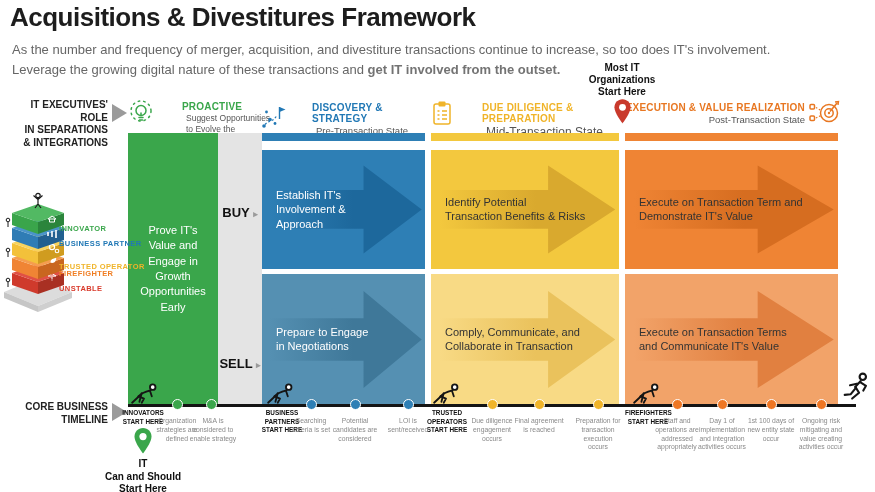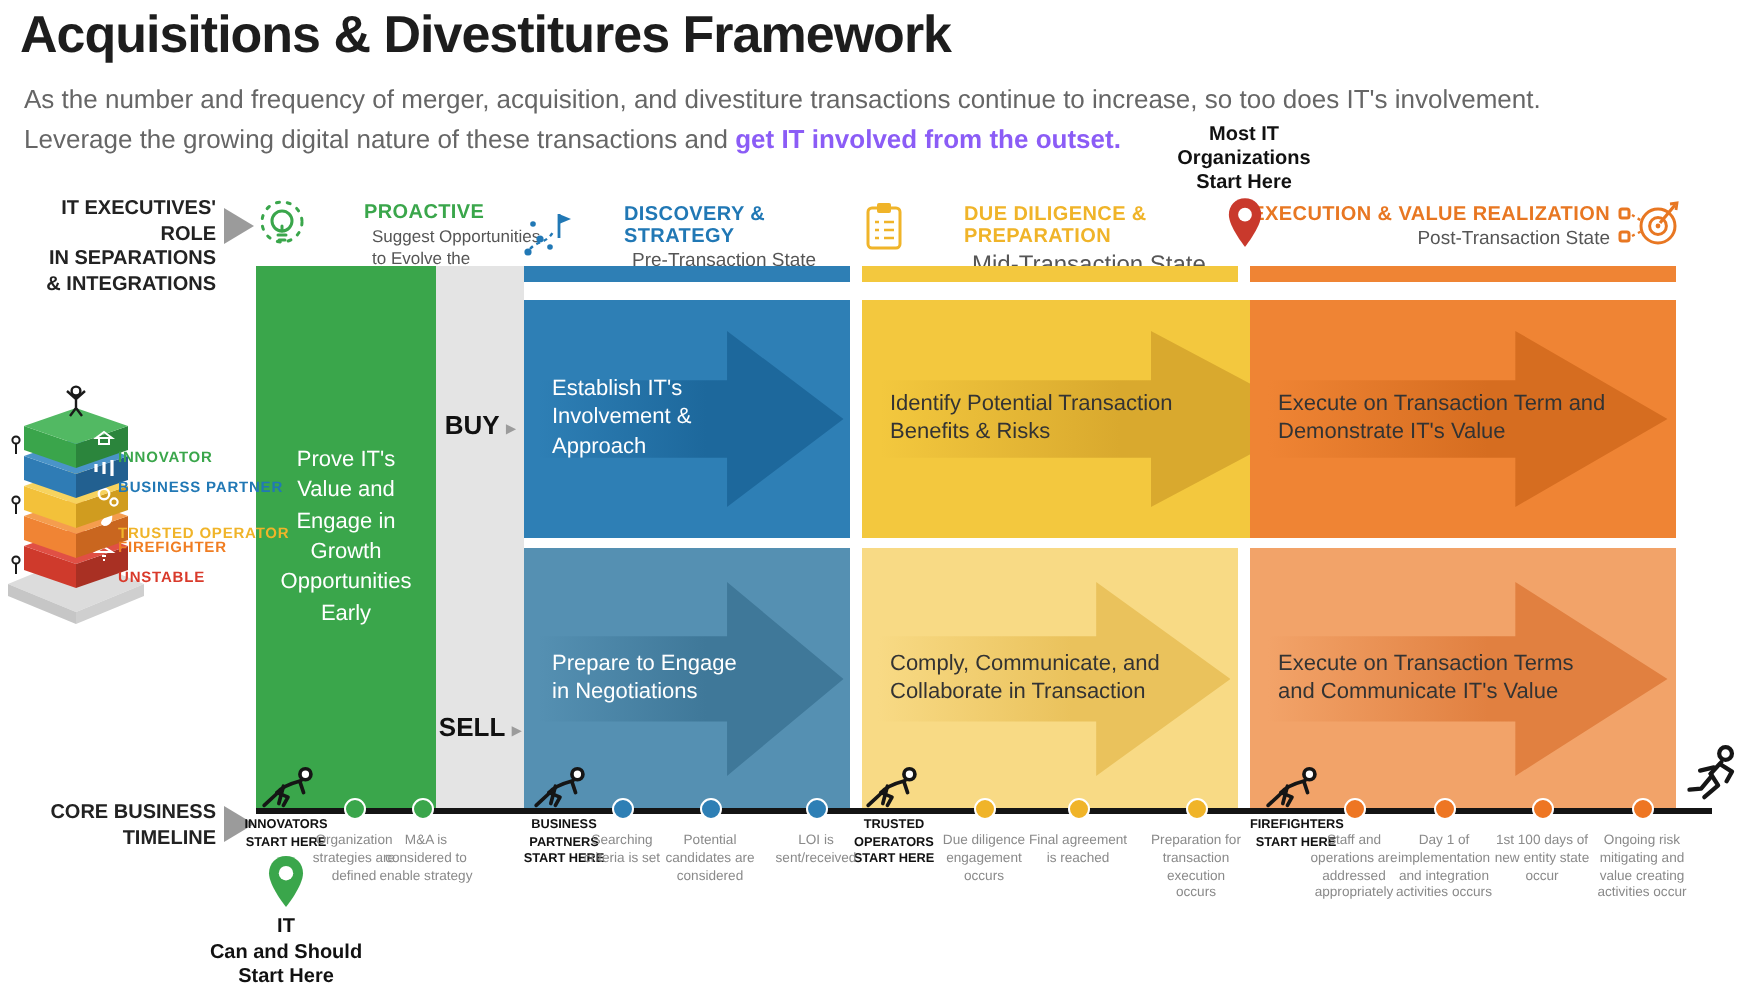--- a/index.html
+++ b/index.html
@@ -3,21 +3,21 @@
 <meta charset="utf-8">
 <style>
   html,body{margin:0;padding:0;background:#fff;}
   #canvas{position:relative;width:875px;height:492px;background:#fff;overflow:hidden;
     font-family:"Liberation Sans",sans-serif;color:#1f1f1f;}
   .abs{position:absolute;}
 
   
   .title{left:10px;top:2px;font-size:26px;font-weight:bold;letter-spacing:-0.5px;color:#1d1d1d;}
   .subtitle{left:12px;top:40px;font-size:13px;line-height:1.5;color:#666;}
-  .subtitle b{color:#8b5cf6;}
+  .subtitle b{color:#737373;}
 
   
   .role-label{left:6px;top:99px;width:102px;text-align:right;font-size:10px;font-weight:bold;
     line-height:1.25;color:#222;}
   .tri-right{width:0;height:0;border-top:9px solid transparent;border-bottom:9px solid transparent;
     border-left:15px solid #9b9b9b;}
   .phase-title{font-size:10px;font-weight:bold;letter-spacing:0.2px;margin-left:24px;}
   .phase-sub{font-size:8.5px;color:#555;line-height:1.25;margin-top:1px;margin-left:28px;}
   .c-green{color:#3aa64b;} .c-blue{color:#2178b5;} .c-gold{color:#f0b429;} .c-orange{color:#e87722;}
 
@@ -36,21 +36,21 @@
   .bar-orange{left:625px;width:213px;background:#ef8434;}
   .block{overflow:hidden;}
   .block .arrow{position:absolute;left:4%;right:2%;top:13%;height:74%;
     clip-path:polygon(0 28%,62% 28%,62% 0,100% 50%,62% 100%,62% 72%,0 72%);}
   .block .btxt{position:absolute;left:14px;top:50%;transform:translateY(-50%);
     font-size:11px;line-height:1.35;z-index:2;}
   .b-blue-top{left:262px;top:150px;width:163px;height:119px;background:#2e7fb5;}
   .b-blue-top .arrow{background:linear-gradient(90deg,#2e7fb5,#1d689c 55%);}
   .b-blue-bot{left:262px;top:274px;width:163px;height:131px;background:#5590b2;}
   .b-blue-bot .arrow{background:linear-gradient(90deg,#5590b2,#3f7899 55%);}
-  .b-yel-top{left:431px;top:150px;width:188px;height:119px;background:#f3c83e;padding-left:44px;}
+  .b-yel-top{left:431px;top:150px;width:188px;height:119px;background:#f3c83e;}
   .b-yel-top .arrow{background:linear-gradient(90deg,#f3c83e,#d9a92e 55%);}
   .b-yel-bot{left:431px;top:274px;width:188px;height:131px;background:#f8da85;}
   .b-yel-bot .arrow{background:linear-gradient(90deg,#f8da85,#eac25c 55%);}
   .b-org-top{left:625px;top:150px;width:213px;height:119px;background:#ef8434;}
   .b-org-top .arrow{background:linear-gradient(90deg,#ef8434,#d66d20 55%);}
   .b-org-bot{left:625px;top:274px;width:213px;height:131px;background:#f2a369;}
   .b-org-bot .arrow{background:linear-gradient(90deg,#f2a369,#e18040 55%);}
   .txt-light{color:#fff;}
   .txt-dark{color:#333;}
   .green-block-text{left:134px;top:133px;width:78px;height:272px;display:flex;align-items:center;

